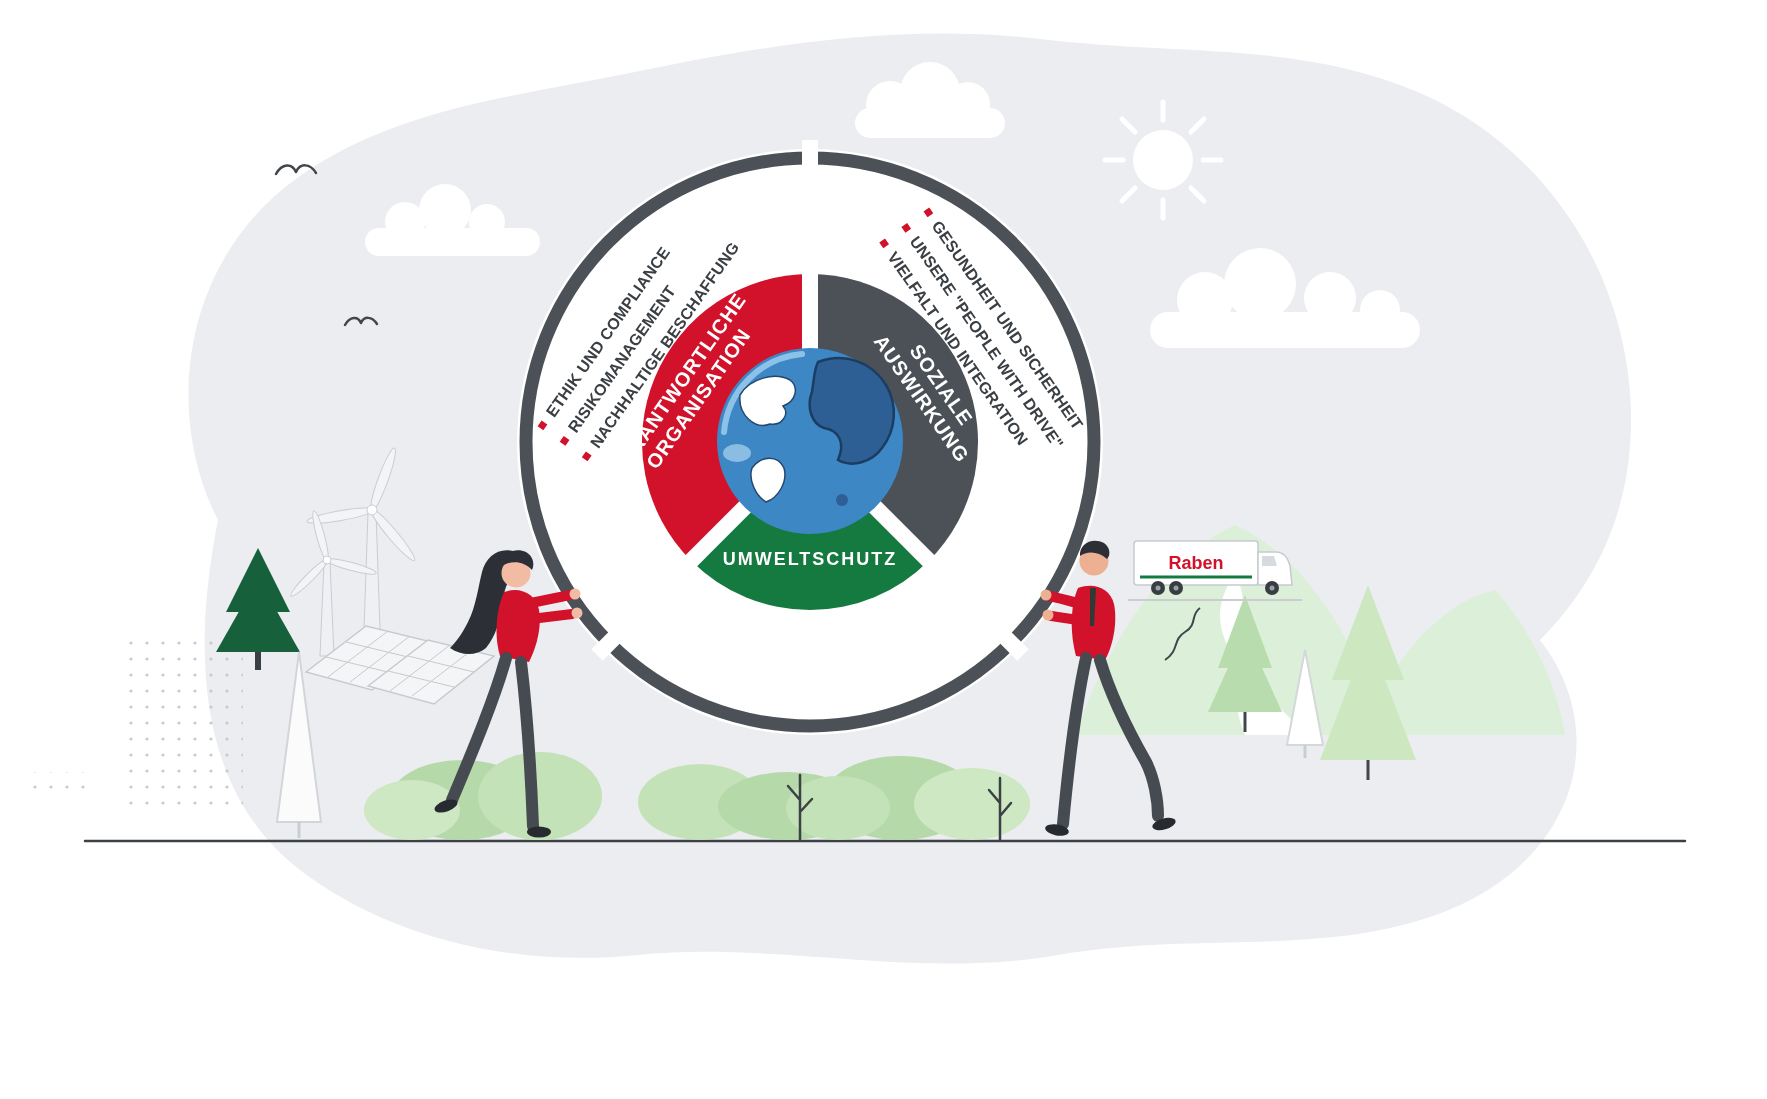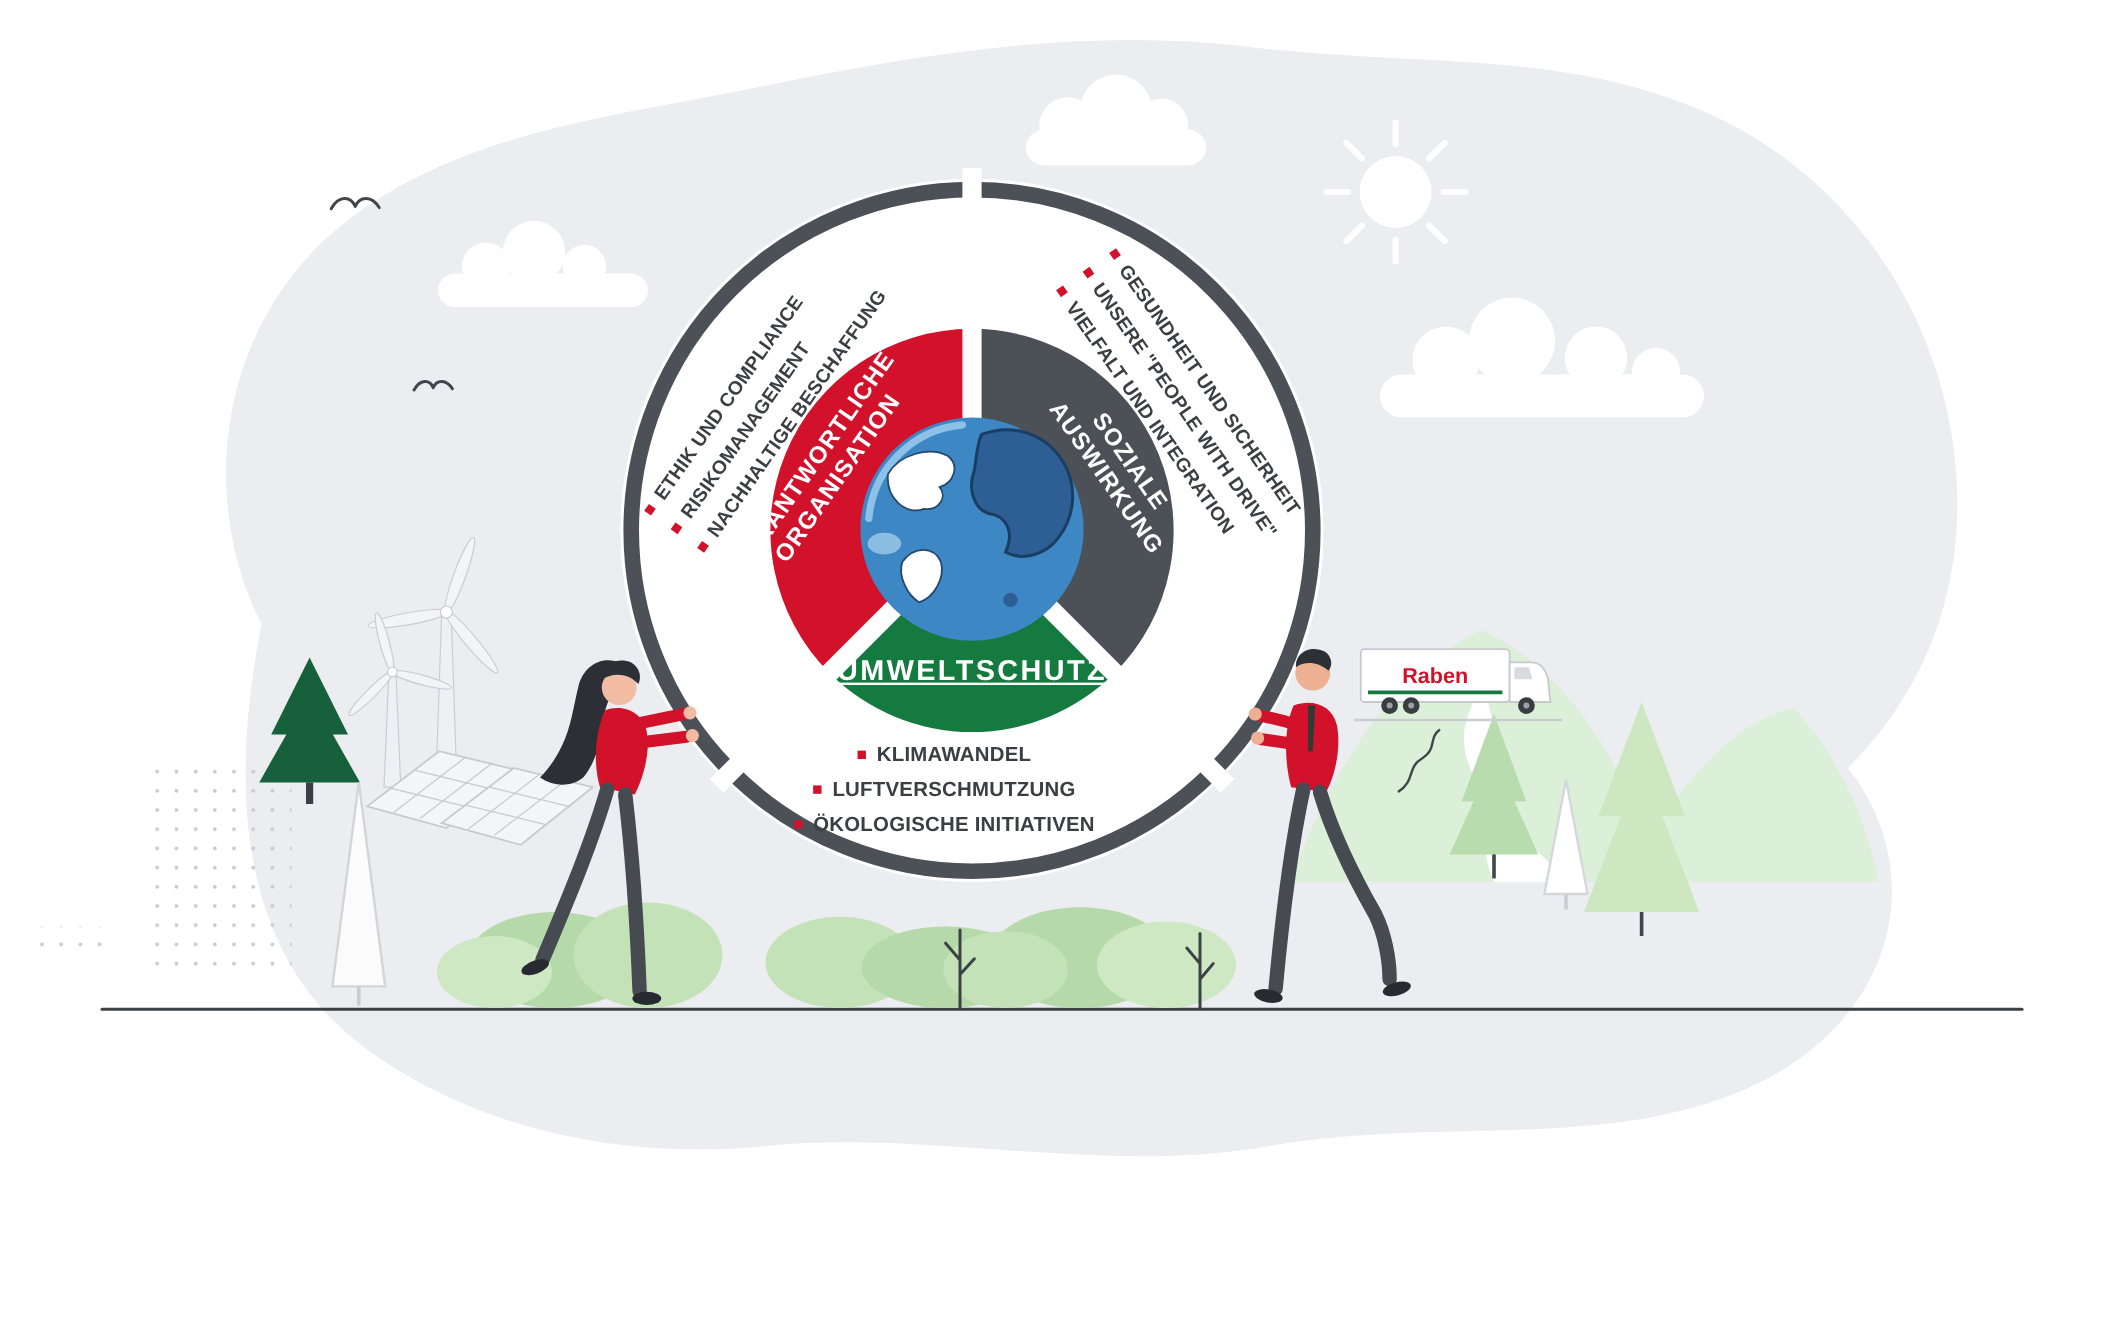--- a/index.html
+++ b/index.html
@@ -22,21 +22,21 @@
   .fill-green{fill:var(--c-green);}
   .stroke-charcoal{stroke:var(--c-charcoal);}
   .overlay{position:absolute;left:0;top:0;width:100%;height:100%;pointer-events:none;}
   .ov{position:absolute;transform:translate(-50%,-50%);}
   .rot-l{transform:translate(-50%,-50%) rotate(-55deg);}
   .rot-r{transform:translate(-50%,-50%) rotate(55deg);}
   .seg-label{
     color:#fff;font-weight:bold;font-size:20px;letter-spacing:1px;
     text-align:center;line-height:1.18;white-space:nowrap;
   }
-  .seg-label.green{font-size:24px;letter-spacing:2px;text-decoration:underline;}
+  .seg-label.green{font-size:18px;letter-spacing:2px;}
   .blist{
     font-weight:bold;font-size:16px;color:var(--c-text);
     letter-spacing:.2px;line-height:27px;white-space:nowrap;
   }
   .blist .sq{
     display:inline-block;width:7px;height:7px;background:var(--c-red);
     margin-right:9px;vertical-align:2px;
   }
   .blist.center{text-align:center;line-height:29px;font-size:17px;}
 </style>
@@ -270,20 +270,15 @@
       <div><span class="sq"></span><span>RISIKOMANAGEMENT</span></div>
       <div><span class="sq"></span><span>NACHHALTIGE BESCHAFFUNG</span></div>
     </div>
 
     <div class="ov rot-r blist" style="left:982px;top:336px;">
       <div><span class="sq"></span><span>GESUNDHEIT UND SICHERHEIT</span></div>
       <div><span class="sq"></span><span>UNSERE "PEOPLE WITH DRIVE"</span></div>
       <div><span class="sq"></span><span>VIELFALT UND INTEGRATION</span></div>
     </div>
 
-    <div class="ov blist center" style="left:787px;top:658px;">
-      <div><span class="sq"></span><span>KLIMAWANDEL</span></div>
-      <div><span class="sq"></span><span>LUFTVERSCHMUTZUNG</span></div>
-      <div><span class="sq"></span><span>ÖKOLOGISCHE INITIATIVEN</span></div>
-    </div>
 
   </div>
 </div>
 
 </body></html>

